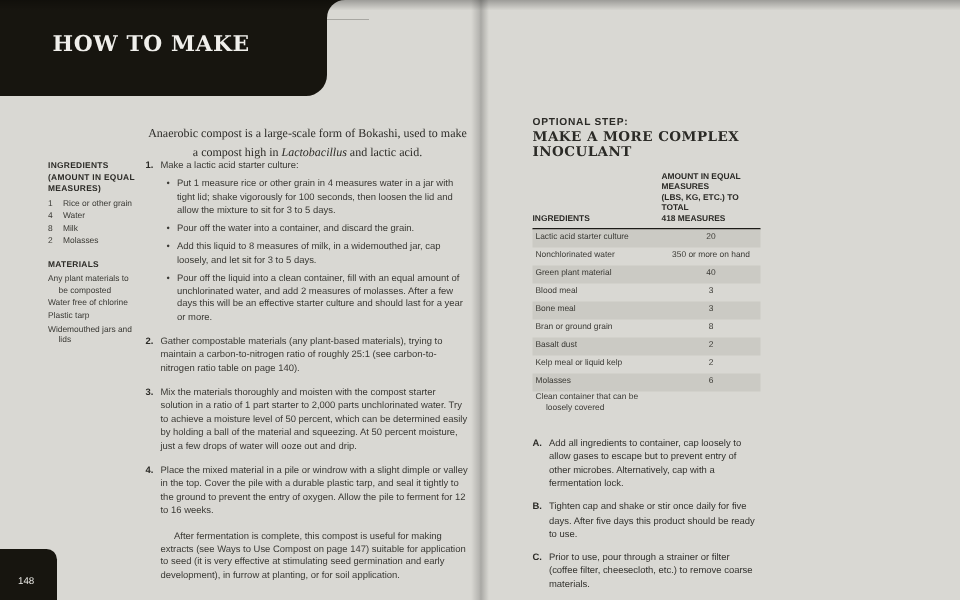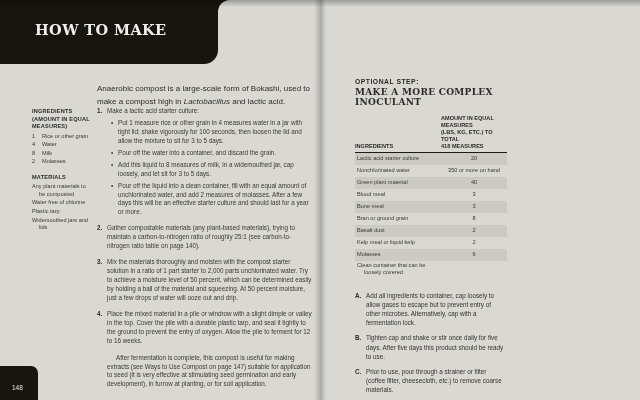--- a/index.html
+++ b/index.html
@@ -16,22 +16,22 @@
   
   .title-block{position:absolute;left:0;top:0;width:218px;height:64px;background:#17150f;
                border-bottom-right-radius:14px;z-index:3;}
   .top-bleed{position:absolute;left:200px;top:0;width:46px;height:13px;background:#17150f;z-index:2;}
   .corner-cover{position:absolute;left:218px;top:0;width:34px;height:13px;background:#d9d8d3;
                 border-top-left-radius:12px;z-index:2;}
   .title-text{position:absolute;left:35px;top:21px;color:#f0efeb;font-family:"DejaVu Serif",serif;
               font-weight:bold;font-size:14.5px;line-height:1.3;letter-spacing:0.4px;}
 
   
-  .intro{position:absolute;left:97px;top:74px;width:216px;font-family:Liberation Sans, sans-serif;
-         font-size:8px;line-height:1.65;color:#2e2d29;}
+  .intro{position:absolute;left:97px;top:74px;width:216px;font-family:Liberation Serif, serif;
+         font-size:8px;line-height:1.65;color:#2e2d29;text-align:center;}
   .sidebar{position:absolute;left:32px;top:108px;width:60px;font-size:5.6px;line-height:1.35;color:#3a3934;}
   .side-h{font-weight:bold;letter-spacing:0.2px;margin:0 0 2px 0;color:#2b2a26;}
   .side-gap{height:7px;}
   .ing-row{display:flex;margin-bottom:1px;}
   .ing-qty{width:9px;flex:none;}
   .ing-item{flex:1;padding-left:1px;}
   .mat-item{padding-left:7px;text-indent:-7px;margin-bottom:1px;}
 
   .main-col{position:absolute;left:97px;top:107px;width:216px;font-size:6.3px;line-height:1.42;color:#3a3934;}
   .step{display:flex;margin-bottom:4px;}

